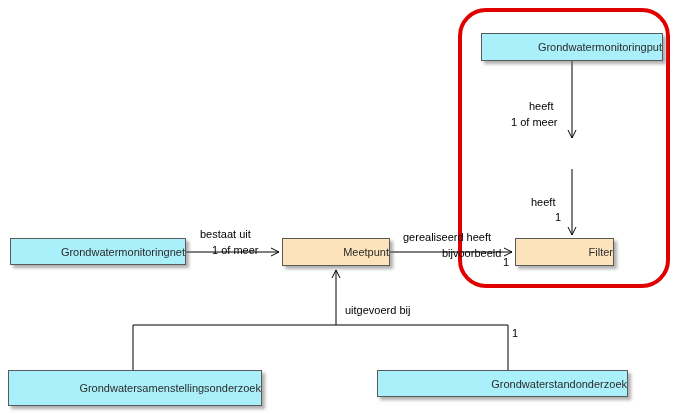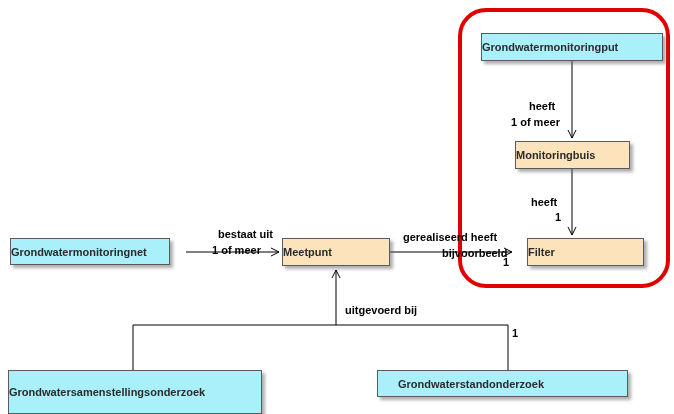--- a/index.html
+++ b/index.html
@@ -7,33 +7,32 @@
     position:relative;
     width:674px;height:414px;
     background:#ffffff;
     font-family:"Liberation Sans", sans-serif;
     overflow:hidden;
   }
   .node{
     position:absolute;
     box-sizing:border-box;
     border:1px solid #5a5a5a;
-    display:flex;align-items:center;justify-content:flex-start;
-    font-size:11px;font-weight:bold;color:#2b2b2b;
+    display:flex;align-items:center;justify-content:flex-end;
+    font-size:11px;font-weight:normal;color:#2b2b2b;
     box-shadow:3px 3px 3px rgba(110,110,110,0.55);
     white-space:nowrap;
   }
   .node.cyan{background:#a9f0fa;}
   .node.tan{background:#fce3bc;}
   .edge-label{
     position:absolute;
     font-size:11px;color:#000;
     white-space:nowrap;
     background:transparent;
-    font-weight:bold;
   }
   #connector-layer{position:absolute;left:0;top:0;}
   #highlight-ring{
     position:absolute;
     left:458px;top:8px;width:204px;height:272px;
     border:4px solid #e00000;
     border-radius:28px;
     pointer-events:none;
   }
 </style>
@@ -61,51 +60,48 @@
 
     <line x1="336" y1="325" x2="336" y2="270" stroke="#000" stroke-width="1" marker-end="url(#arrow)"></line>
   </svg>
 
   <div id="highlight-ring"></div>
 
   <div class="node cyan" style="left:481px;top:33px;width:182px;height:28px;">
     <span>Grondwatermonitoringput</span>
   </div>
 
-  <div class="node tan" style="left:515px;top:141px;width:115px;height:28px;">
-    <span>Monitoringbuis</span>
-  </div>
 
-  <div class="node tan" style="left:527px;top:238px;width:117px;height:28px;">
+  <div class="node tan" style="left:515px;top:238px;width:99px;height:28px;">
     <span>Filter</span>
   </div>
 
-  <div class="node cyan" style="left:10px;top:238px;width:160px;height:27px;">
+  <div class="node cyan" style="left:10px;top:238px;width:176px;height:27px;">
     <span>Grondwatermonitoringnet</span>
   </div>
 
   <div class="node tan" style="left:282px;top:238px;width:108px;height:28px;">
     <span>Meetpunt</span>
   </div>
 
-  <div class="node cyan" style="left:8px;top:370px;width:254px;height:44px;">
+  <div class="node cyan" style="left:8px;top:370px;width:254px;height:36px;">
     <span>Grondwatersamenstellingsonderzoek</span>
   </div>
 
   <div class="node cyan" style="left:377px;top:370px;width:251px;height:27px;padding-left:20px;">
     <span>Grondwaterstandonderzoek</span>
   </div>
 
   <div class="edge-label" style="left:529px;top:100px;">heeft</div>
   <div class="edge-label" style="left:511px;top:116px;">1 of meer</div>
 
   <div class="edge-label" style="left:531px;top:196px;">heeft</div>
   <div class="edge-label" style="left:555px;top:211px;">1</div>
 
-  <div class="edge-label" style="left:218px;top:228px;">bestaat uit</div>
+  <div class="edge-label" style="left:200px;top:228px;">bestaat uit</div>
   <div class="edge-label" style="left:212px;top:244px;">1 of meer</div>
 
   <div class="edge-label" style="left:403px;top:231px;">gerealiseerd heeft</div>
   <div class="edge-label" style="left:442px;top:247px;">bijvoorbeeld</div>
   <div class="edge-label" style="left:503px;top:256px;">1</div>
 
   <div class="edge-label" style="left:345px;top:296px;margin-top:8px;">uitgevoerd bij</div>
   <div class="edge-label" style="left:512px;top:327px;">1</div>
 
 </div>

